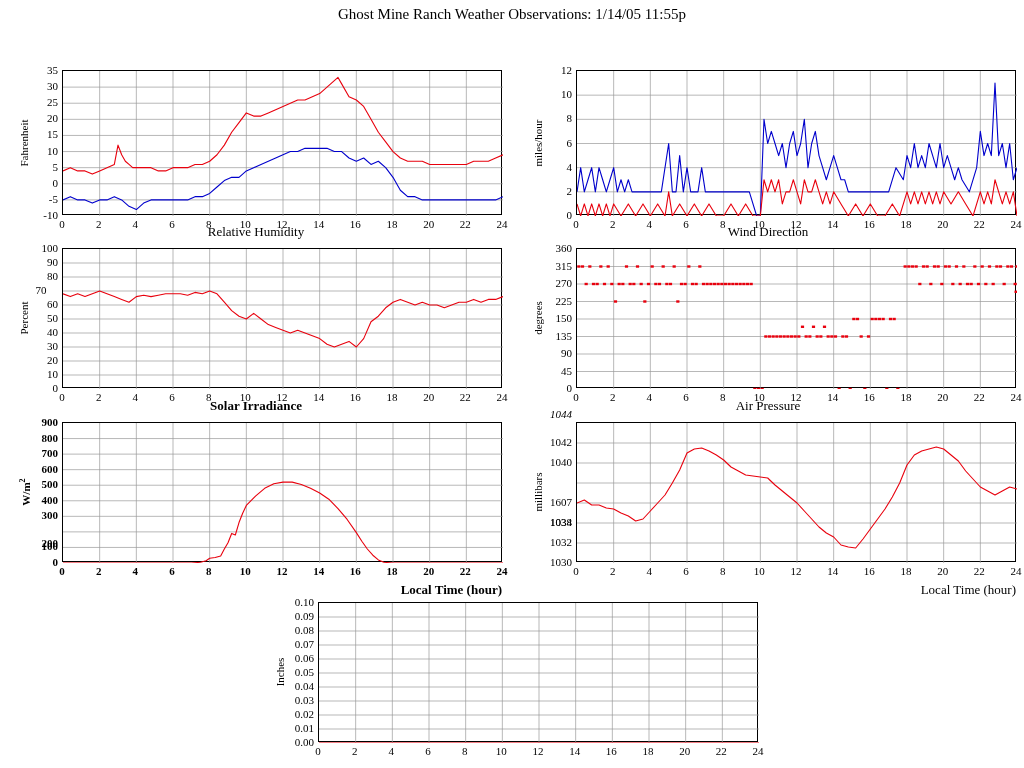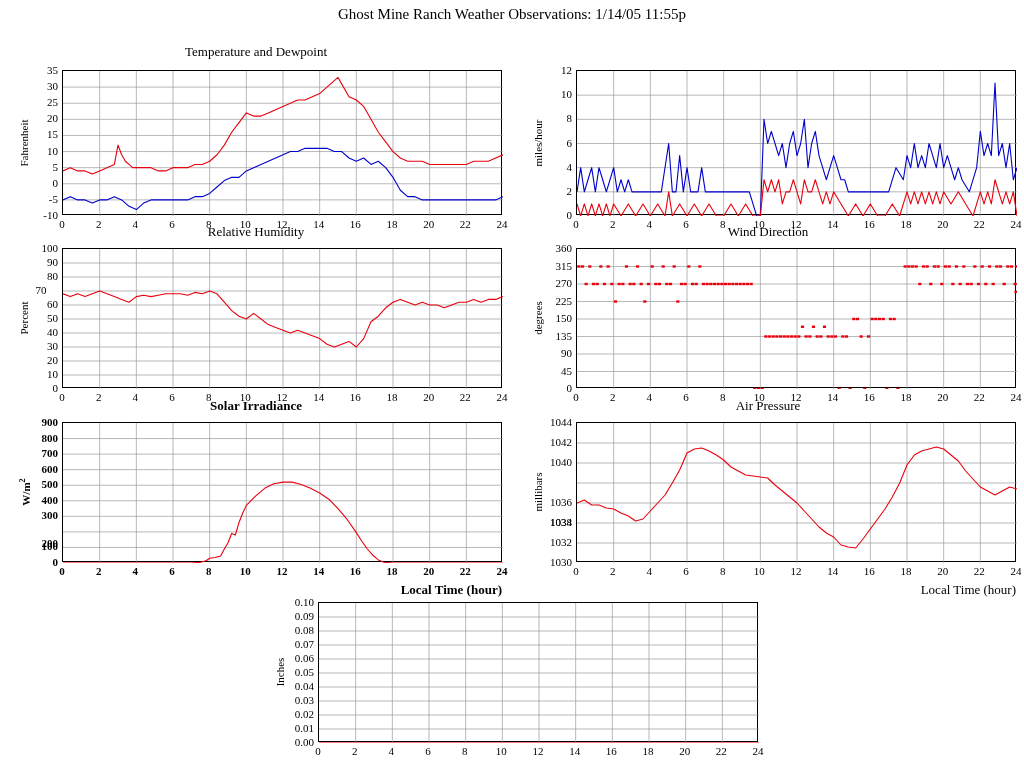--- a/index.html
+++ b/index.html
@@ -33,21 +33,20 @@
   }
   svg{display:block;}
   .sup{font-size:8px;vertical-align:super;}
 </style>
 </head>
 <body>
 
 <div class="page-title">Ghost Mine Ranch Weather Observations: 1/14/05 11:55p</div>
 
 <div class="panel" id="p-temperature" style="left: 0px; top: 44px; width: 512px; height: 180px;">
-    <div class="panel-title">Temperature and Dewpoint</div>
     <div class="ylabel" style="left: 18px; top: 98.5px; text-align: center; width: 145px; margin-left: 0px; transform-origin: left top; transform: rotate(-90deg) translateX(-50%);">Fahrenheit</div>
     <div class="plotbox" style="left: 62px; top: 26px; width: 440px; height: 145px;">
       <svg width="440" height="145" viewBox="0 0 440 145">
         <line x1="36.666666666666664" y1="0" x2="36.666666666666664" y2="145" stroke="#999999" stroke-width="0.7"></line>
         <line x1="73.33333333333333" y1="0" x2="73.33333333333333" y2="145" stroke="#999999" stroke-width="0.7"></line>
         <line x1="110" y1="0" x2="110" y2="145" stroke="#999999" stroke-width="0.7"></line>
         <line x1="146.66666666666666" y1="0" x2="146.66666666666666" y2="145" stroke="#999999" stroke-width="0.7"></line>
         <line x1="183.33333333333334" y1="0" x2="183.33333333333334" y2="145" stroke="#999999" stroke-width="0.7"></line>
         <line x1="220" y1="0" x2="220" y2="145" stroke="#999999" stroke-width="0.7"></line>
         <line x1="256.6666666666667" y1="0" x2="256.6666666666667" y2="145" stroke="#999999" stroke-width="0.7"></line>
@@ -431,25 +430,25 @@
         <line x1="0" y1="60" x2="440" y2="60" stroke="#999999" stroke-width="0.7"></line>
         <line x1="0" y1="80" x2="440" y2="80" stroke="#999999" stroke-width="0.7"></line>
         <line x1="0" y1="100" x2="440" y2="100" stroke="#999999" stroke-width="0.7"></line>
         <line x1="0" y1="120" x2="440" y2="120" stroke="#999999" stroke-width="0.7"></line>
         <path d="M0.00 80.00 L7.33 77.00 L14.67 82.00 L22.00 82.00 L29.33 85.00 L36.67 86.00 L44.00 90.00 L51.33 93.00 L58.67 98.00 L66.00 96.00 L73.33 88.00 L80.67 80.00 L88.00 72.00 L95.33 60.00 L102.67 47.00 L110.00 30.00 L117.33 26.00 L124.67 25.00 L132.00 28.00 L139.33 32.00 L146.67 37.00 L154.00 44.00 L161.33 48.00 L168.67 52.00 L176.00 53.00 L183.33 54.00 L190.67 55.00 L198.00 62.00 L205.33 68.00 L212.67 74.00 L220.00 80.00 L227.33 88.00 L234.67 96.00 L242.00 104.00 L249.33 110.00 L256.67 114.00 L264.00 122.00 L271.33 124.00 L278.67 125.00 L286.00 116.00 L293.33 106.00 L300.67 96.00 L308.00 86.00 L315.33 74.00 L322.67 60.00 L330.00 42.00 L337.33 32.00 L344.67 28.00 L352.00 26.00 L359.33 24.00 L366.67 26.00 L374.00 32.00 L381.33 38.00 L388.67 48.00 L396.00 56.00 L403.33 64.00 L410.67 68.00 L418.00 72.00 L425.33 68.00 L432.67 64.00 L440.00 66.00 " fill="none" stroke="#e8000d" stroke-width="1.1" stroke-linejoin="round"></path>
       </svg>
     </div>
     <div class="ytick" style="width: 34px; left: 26px; top: 164px;">1030</div>
     <div class="ytick" style="width: 34px; left: 26px; top: 144px; text-align: right;">1032</div>
     <div class="ytick" style="width: 34px; left: 26px; top: 124px;">1034</div>
-    <div class="ytick" style="width: 34px; left: 26px; top: 104px;">1036</div>
+    <div class="ytick" style="width: 34px; left: 26px; top: 104px;">1607</div>
     <div class="ytick" style="width: 34px; left: 26px; top: 84px; margin-top: 40px;">1038</div>
     <div class="ytick" style="width: 34px; left: 26px; top: 64px;">1040</div>
     <div class="ytick" style="width: 34px; left: 26px; top: 44px;">1042</div>
-    <div class="ytick" style="width: 34px; left: 26px; top: 24px;">1044</div>
+    <div class="ytick" style="width: 34px; left: 26px; top: 16px; font-style: italic;">1044</div>
     <div class="xtick" style="left: 64px; top: 167px;">0</div>
     <div class="xtick" style="left: 100.667px; top: 167px;">2</div>
     <div class="xtick" style="left: 137.333px; top: 167px;">4</div>
     <div class="xtick" style="left: 174px; top: 167px;">6</div>
     <div class="xtick" style="left: 210.667px; top: 167px;">8</div>
     <div class="xtick" style="left: 247.333px; top: 167px;">10</div>
     <div class="xtick" style="left: 284px; top: 167px;">12</div>
     <div class="xtick" style="left: 320.667px; top: 167px;">14</div>
     <div class="xtick" style="left: 357.333px; top: 167px;">16</div>
     <div class="xtick" style="left: 394px; top: 167px;">18</div>

